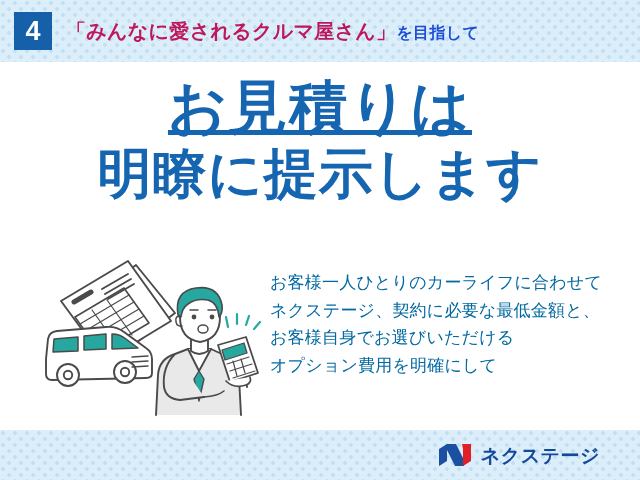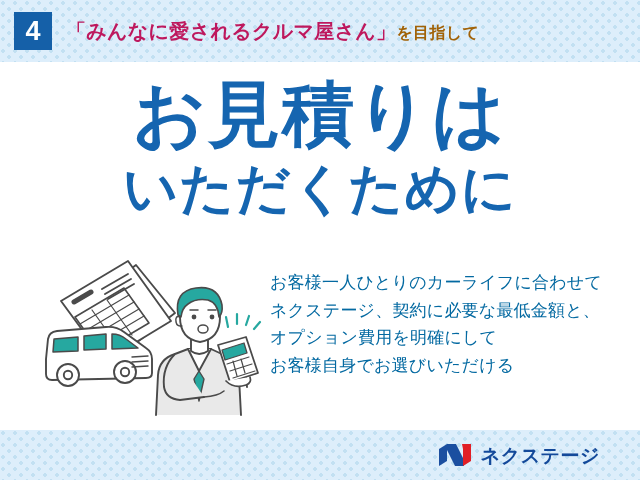--- a/index.html
+++ b/index.html
@@ -61,21 +61,21 @@
   }
   #header-title .quoted {
     font-size: 20px;
     font-weight: bold;
     color: #be185d;
     letter-spacing: .3px;
   }
   #header-title .tail {
     font-size: 16px;
     font-weight: bold;
-    color: #a16207;
+    color: #1d4ed8;
     letter-spacing: .3px;
   }
 
   
   #content {
     position: absolute;
     top: 62px;
     left: 0;
     width: 640px;
     height: 368px;
@@ -88,22 +88,23 @@
     top: 14px;
     left: 0;
     width: 640px;
     text-align: center;
     color: #1565b0;
     font-weight: bold;
     line-height: 1.06;
   }
   #headline .line1 {
     display: block;
-    font-size: 72px;
+    font-size: 58px;
     letter-spacing: 2px;
+    text-decoration: underline;
   }
   #headline .line2 {
     display: block;
     font-size: 54px;
     letter-spacing: 1px;
     margin-top: 8px;
   }
 
   
   #body-copy {
@@ -160,28 +161,28 @@
     <div id="step-badge">4</div>
     <div id="header-title">
       <span class="quoted">「みんなに愛されるクルマ屋さん」</span><span class="tail">を目指して</span>
     </div>
   </div>
 
   <div id="content">
 
     <div id="headline">
       <span class="line1">お見積りは</span>
-      <span class="line2">いただくために</span>
+      <span class="line2">明瞭に提示します</span>
     </div>
 
     <div id="body-copy">
       <span>お客様一人ひとりのカーライフに合わせて</span>
       <span>ネクステージ、契約に必要な最低金額と、</span>
+      <span>お客様自身でお選びいただける</span>
       <span>オプション費用を明確にして</span>
-      <span>お客様自身でお選びいただける</span>
     </div>
 
     <svg id="illustration" viewBox="0 0 240 170">
       <g fill="none" stroke="#4a4a4a" stroke-width="1.9" stroke-linejoin="round" stroke-linecap="round">
 
         <g>
           <path d="M69 47 L108 18 L147 66 L108 96 Z" fill="#ffffff"></path>
         </g>
 
         <g>

